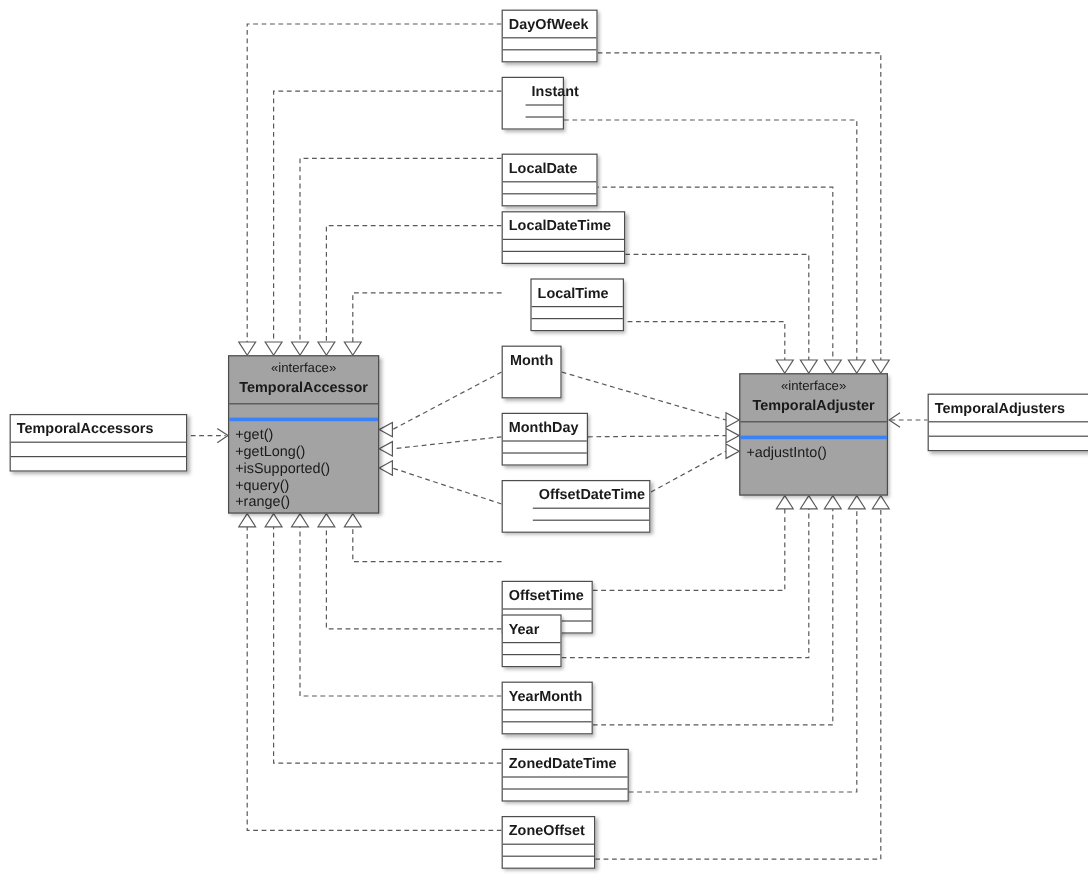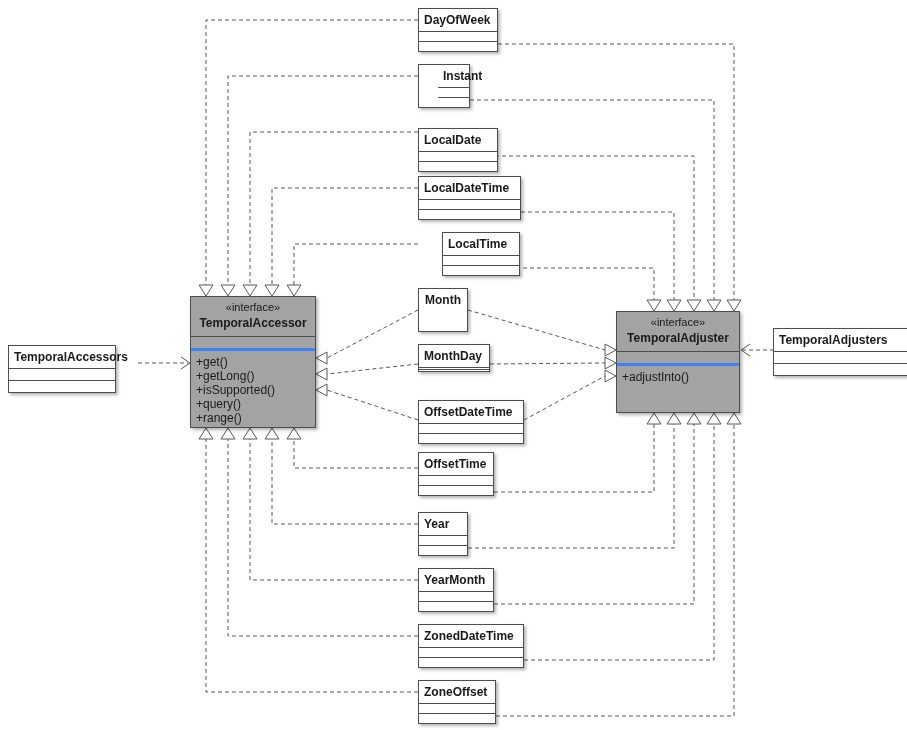--- a/index.html
+++ b/index.html
@@ -202,31 +202,31 @@
   <div class="uml-class" style="left:418px;top:232px;width:78px;height:44px;margin-left:24px;">
     <div class="uml-class-title">LocalTime</div>
     <div class="uml-compartment"></div>
     <div class="uml-compartment"></div>
   </div>
   <div class="uml-class" style="left:418px;top:288px;width:50px;height:44px;align-items:center;">
     <div class="uml-class-title">Month</div>
     <div class="uml-compartment"></div>
     <div class="uml-compartment"></div>
   </div>
-  <div class="uml-class" style="left:418px;top:344px;width:72px;height:28px;">
+  <div class="uml-class" style="left:418px;top:344px;width:72px;height:44px;">
     <div class="uml-class-title">MonthDay</div>
     <div class="uml-compartment"></div>
     <div class="uml-compartment"></div>
   </div>
-  <div class="uml-class" style="left:418px;top:400px;width:106px;height:44px;">
+  <div class="uml-class" style="left:418px;top:400px;width:124px;height:44px;padding-left:25px;">
     <div class="uml-class-title">OffsetDateTime</div>
     <div class="uml-compartment"></div>
     <div class="uml-compartment"></div>
   </div>
-  <div class="uml-class" style="left:418px;top:452px;width:76px;height:44px;">
+  <div class="uml-class" style="left:418px;top:484px;width:76px;height:44px;">
     <div class="uml-class-title">OffsetTime</div>
     <div class="uml-compartment"></div>
     <div class="uml-compartment"></div>
   </div>
   <div class="uml-class" style="left:418px;top:512px;width:50px;height:44px;">
     <div class="uml-class-title">Year</div>
     <div class="uml-compartment"></div>
     <div class="uml-compartment"></div>
   </div>
   <div class="uml-class" style="left:418px;top:568px;width:76px;height:44px;">
@@ -264,21 +264,21 @@
     <div class="iface-header">
       <div class="stereotype">«interface»</div>
       <div class="iface-name">TemporalAdjuster</div>
     </div>
     <div class="iface-attrs"></div>
     <div class="uml-methods">
       <div class="method">+adjustInto()</div>
     </div>
   </div>
 
-  <div class="uml-class" style="left:8px;top:345px;width:108px;height:48px;">
+  <div class="uml-class" style="left:8px;top:345px;width:148px;height:48px;">
     <div class="uml-class-title">TemporalAccessors</div>
     <div class="uml-compartment"></div>
     <div class="uml-compartment"></div>
   </div>
 
   <div class="uml-class" style="left:773px;top:328px;width:148px;height:48px;">
     <div class="uml-class-title">TemporalAdjusters</div>
     <div class="uml-compartment"></div>
     <div class="uml-compartment"></div>
   </div>

